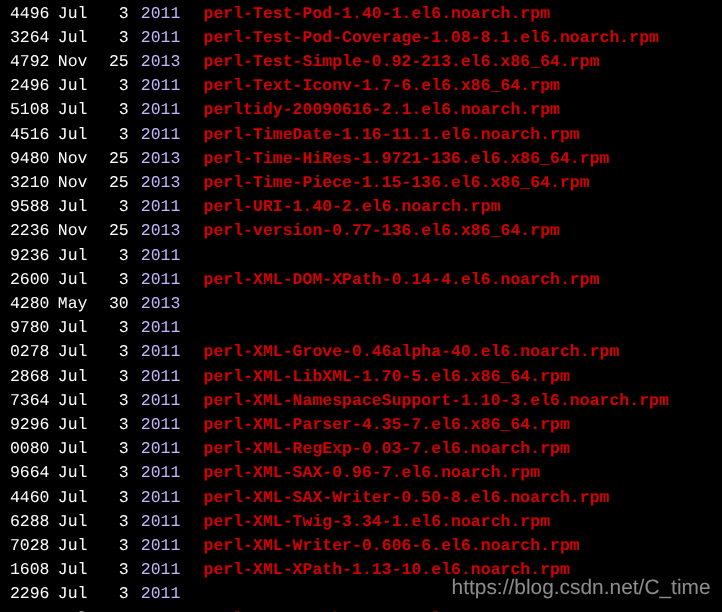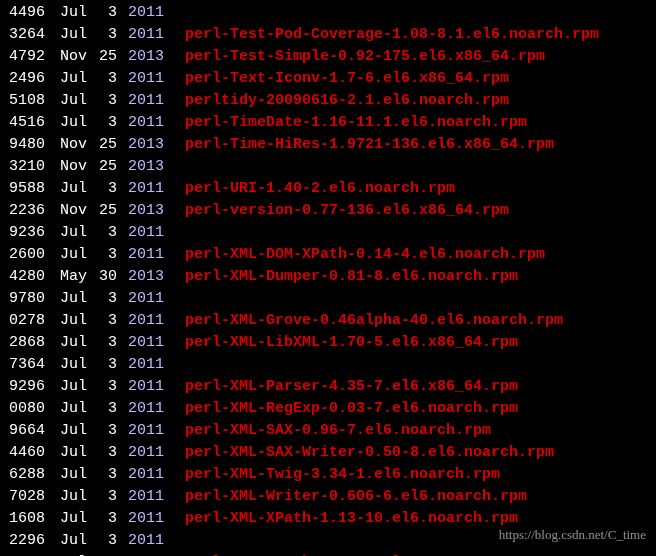--- a/index.html
+++ b/index.html
@@ -25,21 +25,21 @@
       height: 22px;
     }
     .size {
       color: #fff;
       width: 45px;
       text-align: right;
     }
     .month {
       color: #fff;
       width: 42px;
-      text-align: right;
+      text-align: center;
     }
     .day {
       color: #fff;
       width: 30px;
       text-align: right;
     }
     .year {
       color: #c4b5fd;
       width: 58px;
       text-align: center;
@@ -51,45 +51,45 @@
       color: #d40000;
       font-weight: bold;
       flex: 1;
       overflow: hidden;
     }
     .watermark {
       position: absolute;
       bottom: 10px;
       right: 10px;
       color: rgba(255,255,255,0.55);
-      font-family: Liberation Serif, serif;
-      font-size: 13px;
+      font-family: Liberation Sans, sans-serif;
+      font-size: 19px;
     }
   </style>
 </head>
 <body>
 
 <div id="listing">
-    <div class="row"><span class="size">4496</span><span class="month">Jul</span><span class="day">3</span><span class="year">2011</span><span class="gap"></span></div>
+    <div class="row"><span class="size">4496</span><span class="month">Jul</span><span class="day">3</span><span class="year">2011</span><span class="gap"></span><span class="filename">perl-Test-Pod-1.40-1.el6.noarch.rpm</span></div>
     <div class="row"><span class="size">3264</span><span class="month">Jul</span><span class="day">3</span><span class="year">2011</span><span class="gap"></span><span class="filename">perl-Test-Pod-Coverage-1.08-8.1.el6.noarch.rpm</span></div>
-    <div class="row"><span class="size">4792</span><span class="month">Nov</span><span class="day">25</span><span class="year">2013</span><span class="gap"></span><span class="filename">perl-Test-Simple-0.92-175.el6.x86_64.rpm</span></div>
+    <div class="row"><span class="size">4792</span><span class="month">Nov</span><span class="day">25</span><span class="year">2013</span><span class="gap"></span><span class="filename">perl-Test-Simple-0.92-213.el6.x86_64.rpm</span></div>
     <div class="row"><span class="size">2496</span><span class="month">Jul</span><span class="day">3</span><span class="year">2011</span><span class="gap"></span><span class="filename">perl-Text-Iconv-1.7-6.el6.x86_64.rpm</span></div>
     <div class="row"><span class="size">5108</span><span class="month">Jul</span><span class="day">3</span><span class="year">2011</span><span class="gap"></span><span class="filename">perltidy-20090616-2.1.el6.noarch.rpm</span></div>
     <div class="row"><span class="size">4516</span><span class="month">Jul</span><span class="day">3</span><span class="year">2011</span><span class="gap"></span><span class="filename">perl-TimeDate-1.16-11.1.el6.noarch.rpm</span></div>
     <div class="row"><span class="size">9480</span><span class="month">Nov</span><span class="day">25</span><span class="year">2013</span><span class="gap"></span><span class="filename">perl-Time-HiRes-1.9721-136.el6.x86_64.rpm</span></div>
-    <div class="row"><span class="size">3210</span><span class="month">Nov</span><span class="day">25</span><span class="year">2013</span><span class="gap"></span></div>
+    <div class="row"><span class="size">3210</span><span class="month">Nov</span><span class="day">25</span><span class="year">2013</span><span class="gap"></span><span class="filename">perl-Time-Piece-1.15-136.el6.x86_64.rpm</span></div>
     <div class="row"><span class="size">9588</span><span class="month">Jul</span><span class="day">3</span><span class="year">2011</span><span class="gap"></span><span class="filename">perl-URI-1.40-2.el6.noarch.rpm</span></div>
     <div class="row"><span class="size">2236</span><span class="month">Nov</span><span class="day">25</span><span class="year">2013</span><span class="gap"></span><span class="filename">perl-version-0.77-136.el6.x86_64.rpm</span></div>
     <div class="row"><span class="size">9236</span><span class="month">Jul</span><span class="day">3</span><span class="year">2011</span><span class="gap"></span></div>
     <div class="row"><span class="size">2600</span><span class="month">Jul</span><span class="day">3</span><span class="year">2011</span><span class="gap"></span><span class="filename">perl-XML-DOM-XPath-0.14-4.el6.noarch.rpm</span></div>
-    <div class="row"><span class="size">4280</span><span class="month">May</span><span class="day">30</span><span class="year">2013</span><span class="gap"></span><span class="filename">perl-XML-Dumper-0.81-8.el6.noarch.rpm</span></div>
+    <div class="row"><span class="size">4280</span><span class="month">May</span><span class="day">30</span><span class="year">2013</span><span class="gap"></span></div>
     <div class="row"><span class="size">9780</span><span class="month">Jul</span><span class="day">3</span><span class="year">2011</span><span class="gap"></span></div>
     <div class="row"><span class="size">0278</span><span class="month">Jul</span><span class="day">3</span><span class="year">2011</span><span class="gap"></span><span class="filename">perl-XML-Grove-0.46alpha-40.el6.noarch.rpm</span></div>
     <div class="row"><span class="size">2868</span><span class="month">Jul</span><span class="day">3</span><span class="year">2011</span><span class="gap"></span><span class="filename">perl-XML-LibXML-1.70-5.el6.x86_64.rpm</span></div>
-    <div class="row"><span class="size">7364</span><span class="month">Jul</span><span class="day">3</span><span class="year">2011</span><span class="gap"></span></div>
+    <div class="row"><span class="size">7364</span><span class="month">Jul</span><span class="day">3</span><span class="year">2011</span><span class="gap"></span><span class="filename">perl-XML-NamespaceSupport-1.10-3.el6.noarch.rpm</span></div>
     <div class="row"><span class="size">9296</span><span class="month">Jul</span><span class="day">3</span><span class="year">2011</span><span class="gap"></span><span class="filename">perl-XML-Parser-4.35-7.el6.x86_64.rpm</span></div>
     <div class="row"><span class="size">0080</span><span class="month">Jul</span><span class="day">3</span><span class="year">2011</span><span class="gap"></span><span class="filename">perl-XML-RegExp-0.03-7.el6.noarch.rpm</span></div>
     <div class="row"><span class="size">9664</span><span class="month">Jul</span><span class="day">3</span><span class="year">2011</span><span class="gap"></span><span class="filename">perl-XML-SAX-0.96-7.el6.noarch.rpm</span></div>
     <div class="row"><span class="size">4460</span><span class="month">Jul</span><span class="day">3</span><span class="year">2011</span><span class="gap"></span><span class="filename">perl-XML-SAX-Writer-0.50-8.el6.noarch.rpm</span></div>
     <div class="row"><span class="size">6288</span><span class="month">Jul</span><span class="day">3</span><span class="year">2011</span><span class="gap"></span><span class="filename">perl-XML-Twig-3.34-1.el6.noarch.rpm</span></div>
     <div class="row"><span class="size">7028</span><span class="month">Jul</span><span class="day">3</span><span class="year">2011</span><span class="gap"></span><span class="filename">perl-XML-Writer-0.606-6.el6.noarch.rpm</span></div>
     <div class="row"><span class="size">1608</span><span class="month">Jul</span><span class="day">3</span><span class="year">2011</span><span class="gap"></span><span class="filename">perl-XML-XPath-1.13-10.el6.noarch.rpm</span></div>
     <div class="row"><span class="size">2296</span><span class="month">Jul</span><span class="day">3</span><span class="year">2011</span><span class="gap"></span></div>
     <div class="row"><span class="size">7168</span><span class="month">Jul</span><span class="day">3</span><span class="year">2011</span><span class="gap"></span><span class="filename">perl-YAML-Syck-1.07-4.el6.x86_64.rpm</span></div>
   </div>

